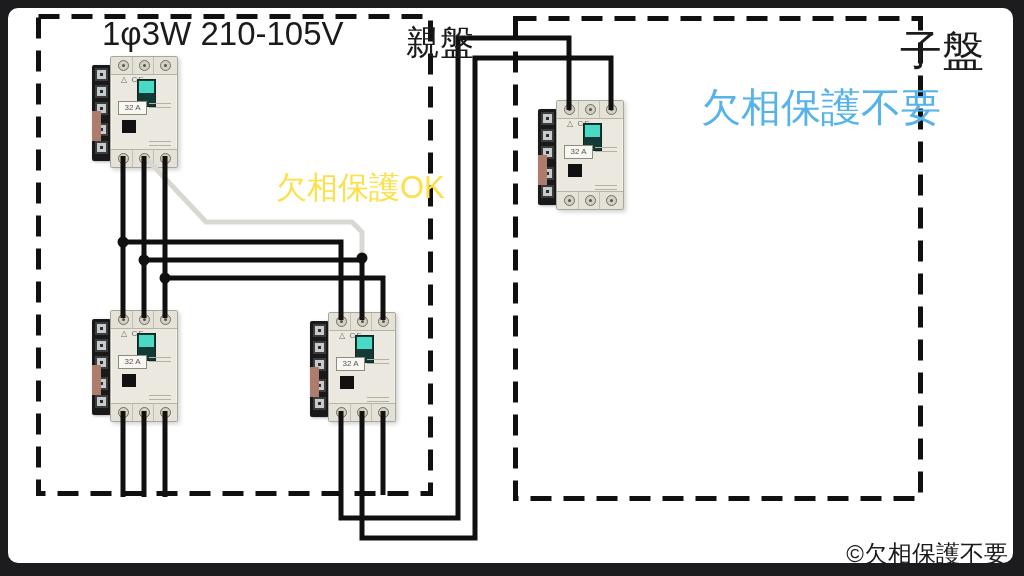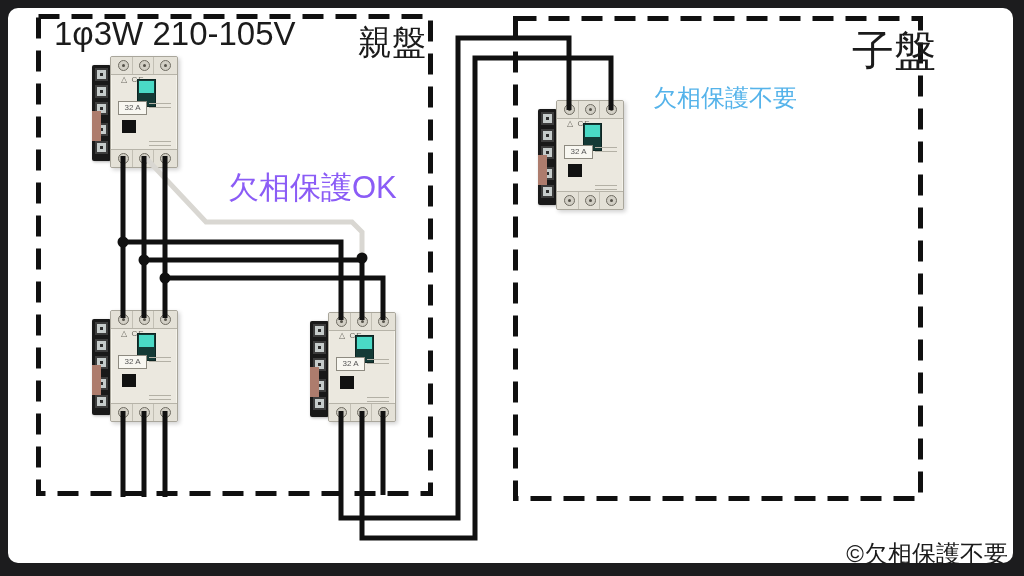--- a/index.html
+++ b/index.html
@@ -2,27 +2,27 @@
 <html><head>
 <meta charset="utf-8">
 <style>
   html,body{margin:0;padding:0;}
   body{width:1024px;height:576px;background:#1c1c1e;position:relative;overflow:hidden;
        font-family:"Liberation Sans", sans-serif;}
   #stage{position:absolute;left:0;top:0;width:1024px;height:576px;}
   #canvas{position:absolute;left:8px;top:8px;right:11px;bottom:13px;background:#ffffff;border-radius:10px;}
   #wiring{position:absolute;left:0;top:0;z-index:30;}
   #breakers{position:absolute;left:0;top:0;width:1024px;height:576px;z-index:20;}
-  .label{position:absolute;z-index:40;color:#1b1b1b;white-space:nowrap;line-height:1.1;}
+  .label{position:absolute;z-index:40;color:#1b1b1b;white-space:nowrap;line-height:1.1;margin-left:48px;}
   #t-parent-sys{left:54px;top:16px;font-size:33px;}
   #t-parent-name{left:358px;top:24px;font-size:34px;}
   #t-child-sys{left:588px;top:26px;font-size:33px;}
   #t-child-name{left:852px;top:28px;font-size:42px;}
   #note-ok{left:228px;top:171px;font-size:31px;}
-  #note-fuyou{left:653px;top:85px;font-size:24px;text-align:center;}
+  #note-fuyou{left:653px;top:85px;font-size:40px;text-align:center;}
   #credit{right:16px;bottom:9px;font-size:24px;left:auto;}
   
   .breaker{position:absolute;}
   .bkr-body{position:absolute;background:#ebe8df;border:1px solid #a9a69b;border-radius:2px;
             box-shadow:inset 0 0 0 1px #f4f2ea, 2px 2px 4px rgba(0,0,0,.18);}
   .strip{position:absolute;left:0;right:0;height:17px;background:#e4e1d7;}
   .strip.top{top:0;border-bottom:1px solid #b6b3a8;border-radius:2px 2px 0 0;}
   .strip.bottom{bottom:0;border-top:1px solid #b6b3a8;border-radius:0 0 2px 2px;}
   .screw-c{position:absolute;top:3px;width:11px;height:11px;border-radius:50%;
            background:#d2cfc5;border:1px solid #6f6c62;box-sizing:border-box;}
@@ -214,16 +214,16 @@
       <polyline points="383,411 383,495" fill="none" stroke="#101010" stroke-width="5"></polyline>
       <circle cx="123" cy="242" r="5.5" fill="#101010"></circle>
       <circle cx="144" cy="260" r="5.5" fill="#101010"></circle>
       <circle cx="165" cy="278" r="5.5" fill="#101010"></circle>
       <circle cx="362" cy="258" r="5.5" fill="#101010"></circle>
     </svg>
 
   <div class="label" id="t-parent-sys">1φ3W 210-105V</div>
   <div class="label" id="t-parent-name">親盤</div>
   <div class="label" id="t-child-name">子盤</div>
-  <div class="label" id="note-ok" style="color: #8b5cf6;">欠相保護OK</div>
+  <div class="label" id="note-ok" style="color: #fde047;">欠相保護OK</div>
   <div class="label" id="note-fuyou" style="color: rgb(85, 179, 234);">欠相保護不要</div>
   <div class="label" id="credit">©欠相保護不要</div>
 </div>
 
 </body></html>

